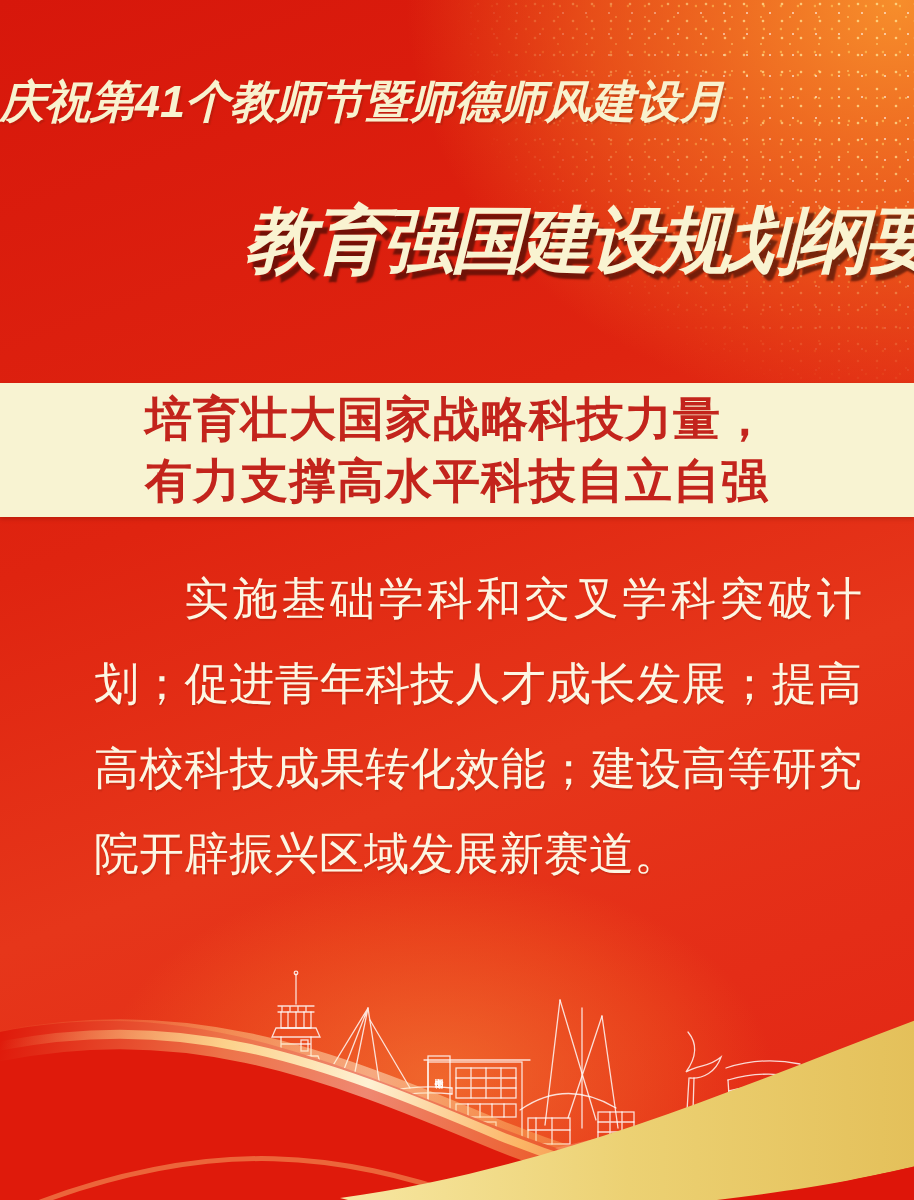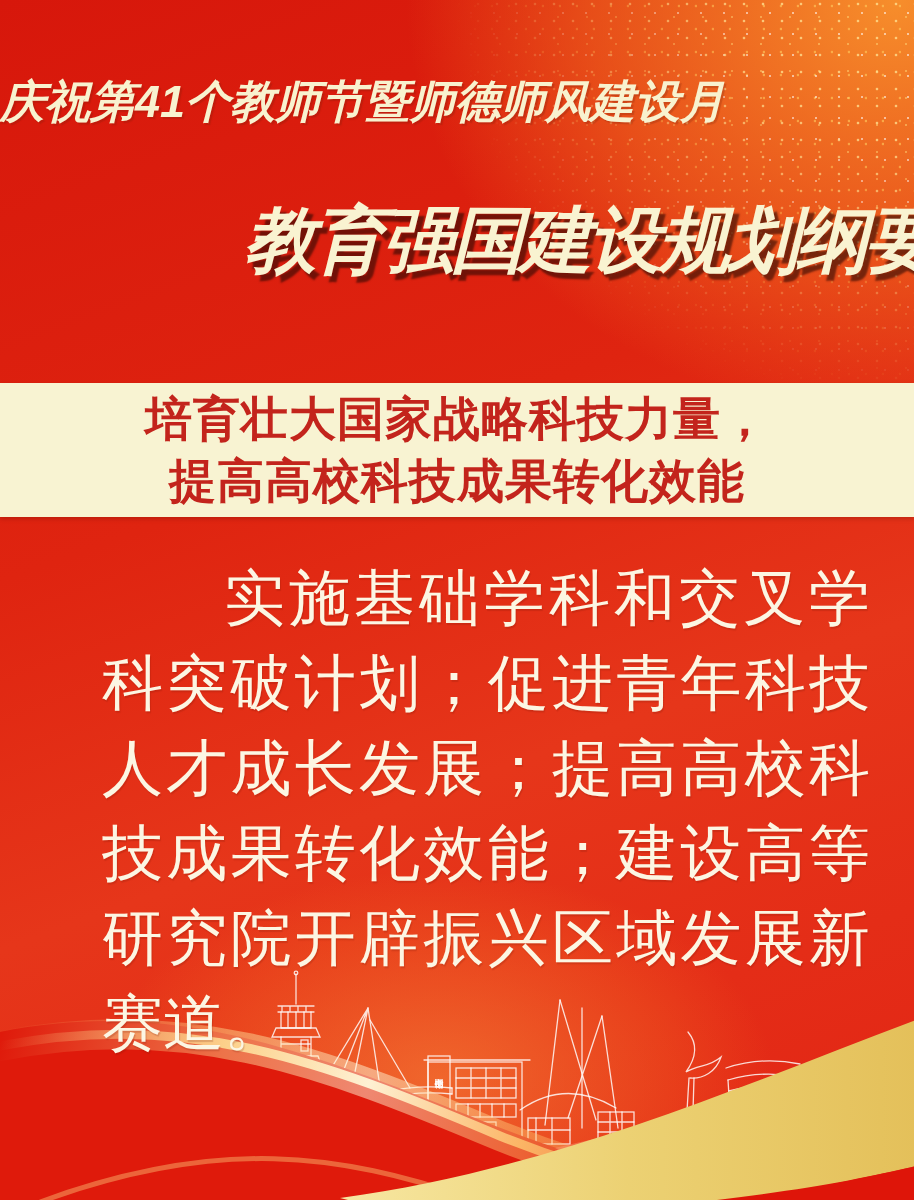--- a/index.html
+++ b/index.html
@@ -50,24 +50,24 @@
     background:#f8f3d2;
     display:flex;flex-direction:column;justify-content:center;align-items:center;
     z-index:5;
     box-shadow:0 2px 4px rgba(90,10,5,.25);
   }
   .banner .bl{
     font-size:47px;line-height:62px;font-weight:900;
     color:#c3241c;letter-spacing:1px;white-space:nowrap;
   }
   .body-text{
-    position:absolute;top:556px;left:102px;width:768px;
+    position:absolute;top:556px;left:94px;width:768px;
     z-index:5;
     color:#fcf6e3;
-    font-size:61px;line-height:85px;
+    font-size:45px;line-height:85px;
     text-align:justify;
     text-indent:2em;
     margin:0;
     text-shadow:1px 2px 1px rgba(120,25,10,.2);
   }
   .skyline{position:absolute;left:0;top:960px;width:914px;height:240px;z-index:1;}
   .waves{position:absolute;left:0;bottom:0;width:914px;height:260px;z-index:2;}
 </style>
 </head>
 <body>
@@ -186,18 +186,18 @@
   </svg>
 
   <div class="tagline">庆祝第41个教师节暨师德师风建设月</div>
 
   <div class="title">
     <div class="l1">教育强国建设规划纲要</div>
   </div>
 
   <div class="banner">
     <div class="bl">培育壮大国家战略科技力量，</div>
-    <div class="bl">提高高校科技成果转化效能</div>
+    <div class="bl">有力支撑高水平科技自立自强</div>
   </div>
 
   <p class="body-text">实施基础学科和交叉学科突破计划；促进青年科技人才成长发展；提高高校科技成果转化效能；建设高等研究院开辟振兴区域发展新赛道。</p>
 
 </div>
 
 </body></html>

